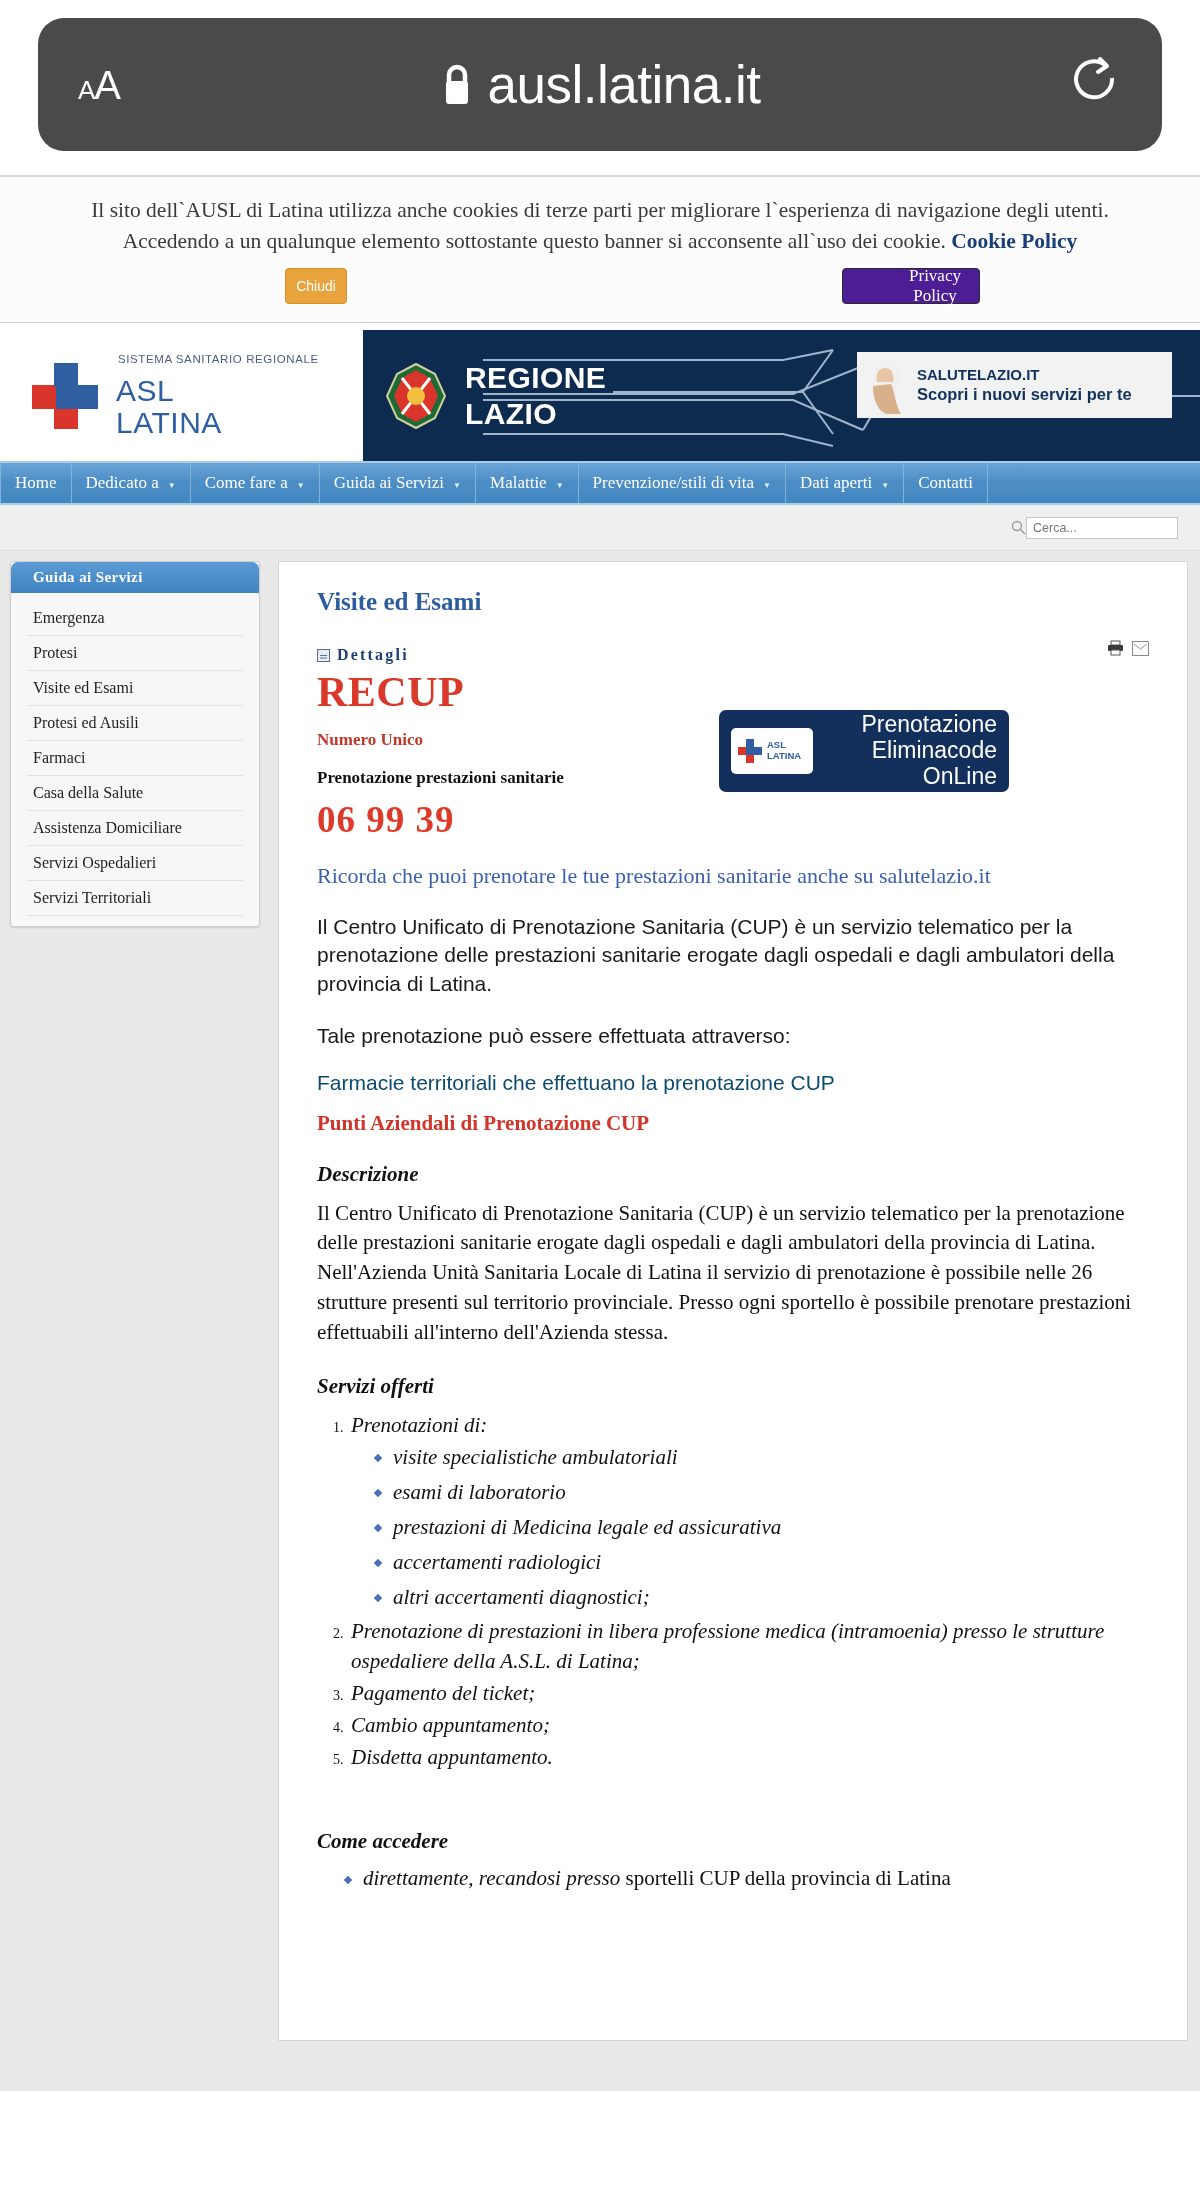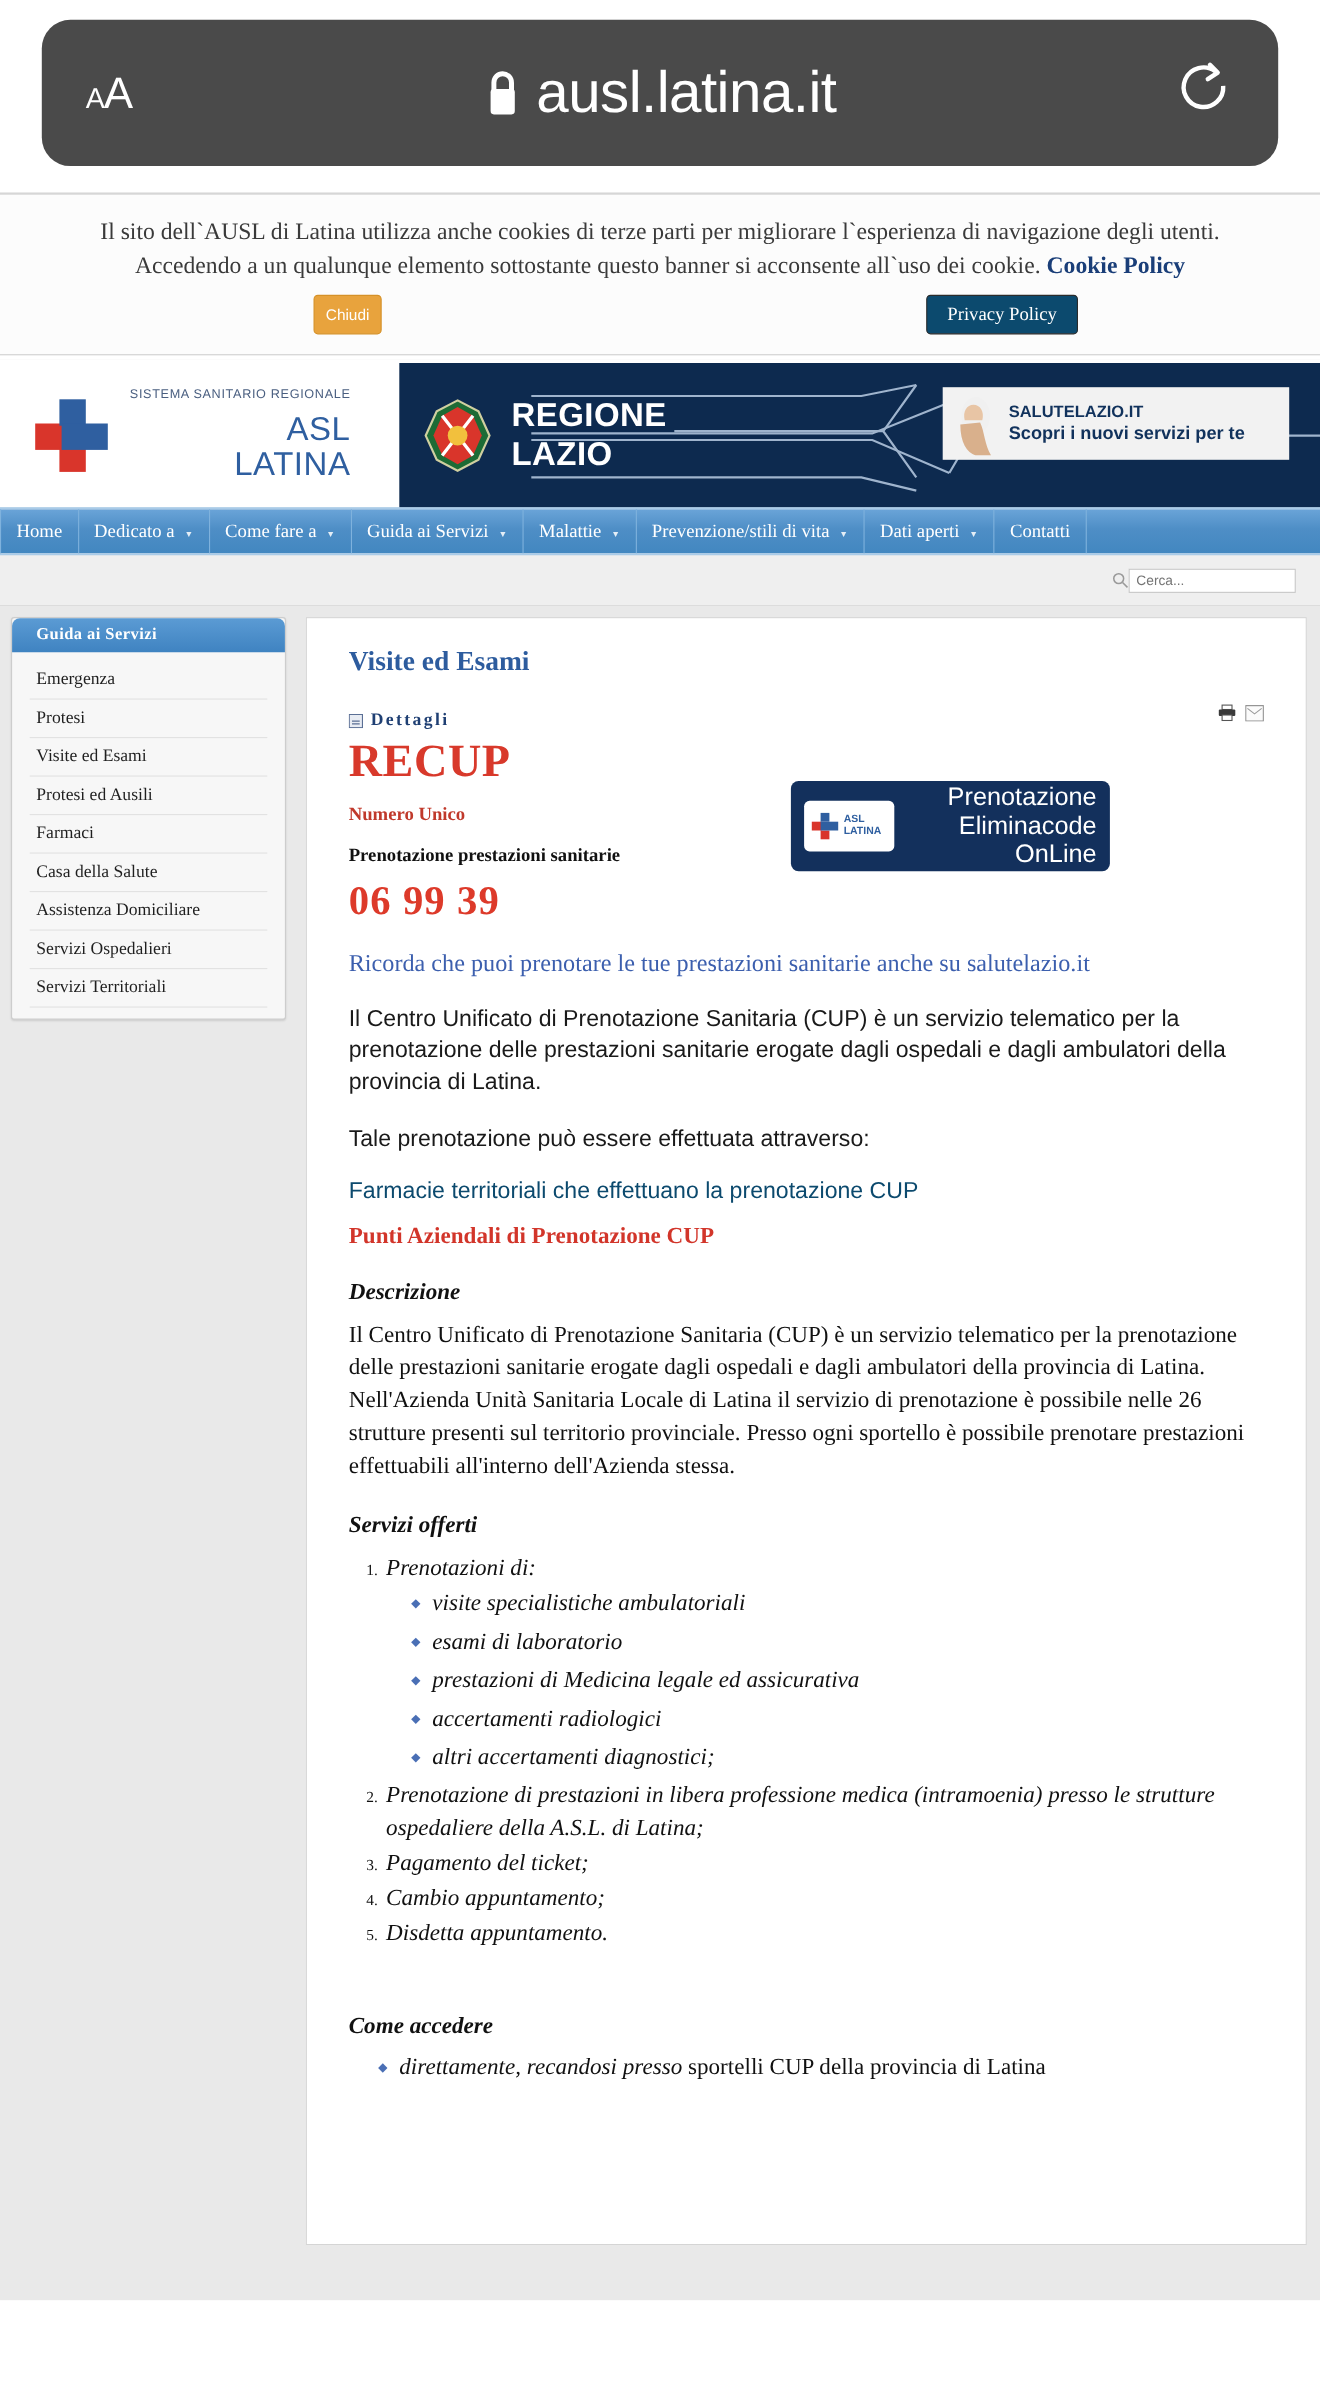--- a/index.html
+++ b/index.html
@@ -99,51 +99,52 @@
     align-items: center;
     justify-content: center;
     cursor: pointer;
   }
   .btn-privacy {
     position: absolute;
     left: 822px;
     top: 0;
     width: 138px;
     height: 36px;
-    background: #0c4a6e;
+    background: #4c1d95;
     border: 1px solid #2b2b2b;
     border-radius: 4px;
     color: #fff;
     font-family: "Liberation Serif", serif;
     font-size: 17px;
     display: flex;
     align-items: center;
     justify-content: center;
     cursor: pointer;
+    padding-left: 48px;
   }
 
   
   .site-wrap { background: #e9e9e9; }
   .site-header {
     display: flex;
     height: 134px;
     background: #ffffff;
     border-top: 3px solid #ffffff;
     margin: 4px 0 0 0;
   }
   .logo-box {
     width: 363px;
     background: #ffffff;
     display: flex;
     align-items: center;
     padding-left: 28px;
     flex-shrink: 0;
   }
   .cross-icon { flex-shrink: 0; margin-right: 14px; }
-  .logo-text { line-height: 1.05; text-align: right; }
+  .logo-text { line-height: 1.05; }
   .logo-sys {
     font-family: "Liberation Sans", sans-serif;
     font-size: 11.5px;
     color: #4a5f80;
     letter-spacing: 0.6px;
     margin-bottom: 10px;
     margin-left: 2px;
   }
   .logo-asl {
     font-family: "Liberation Sans", sans-serif;

